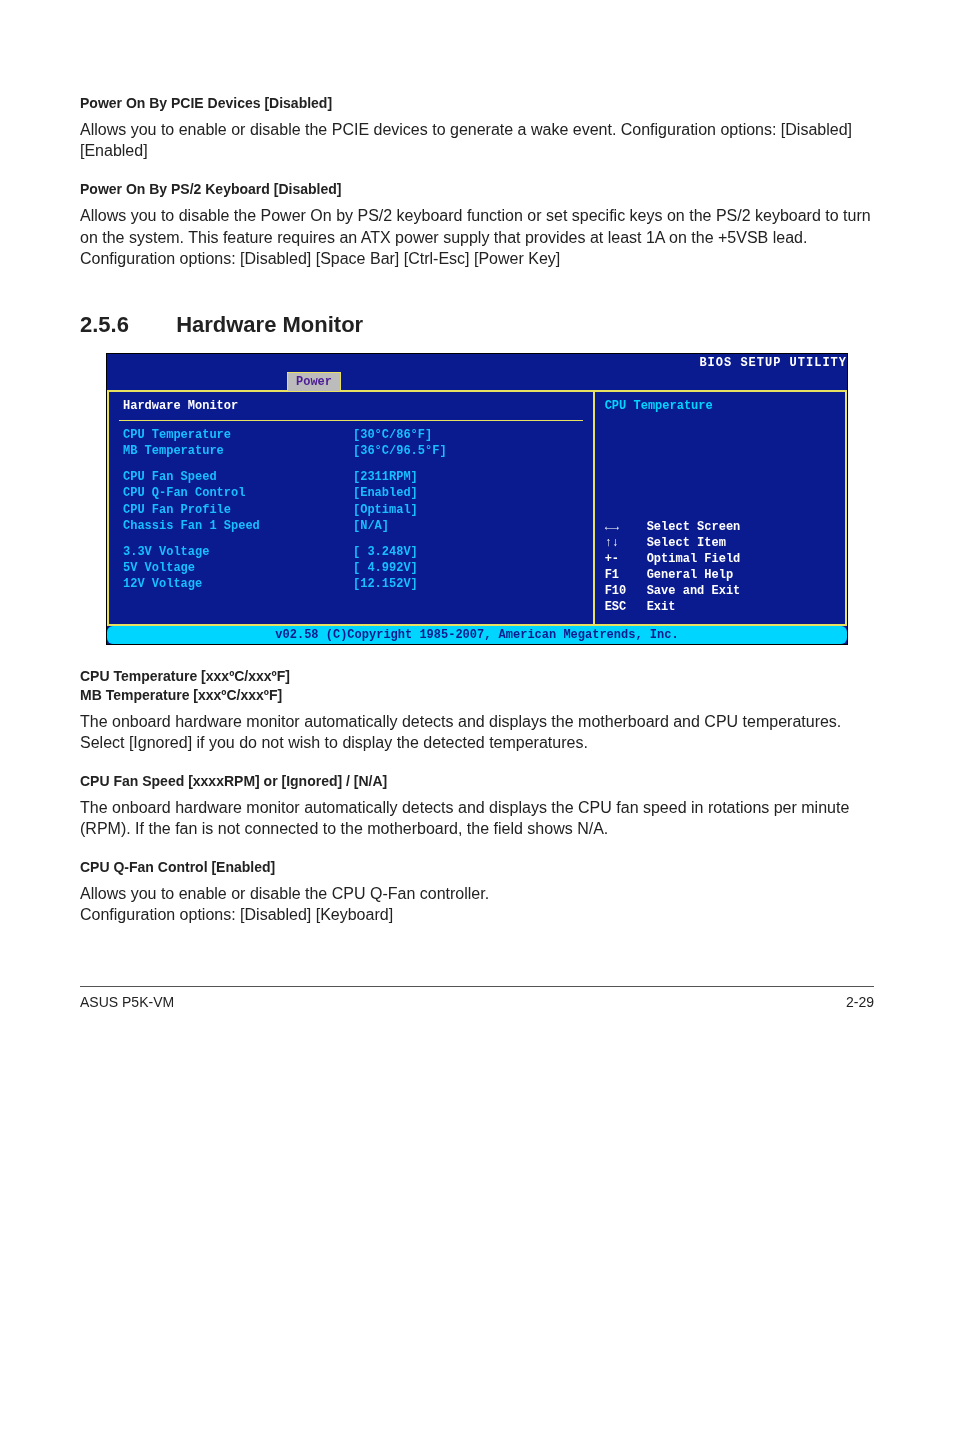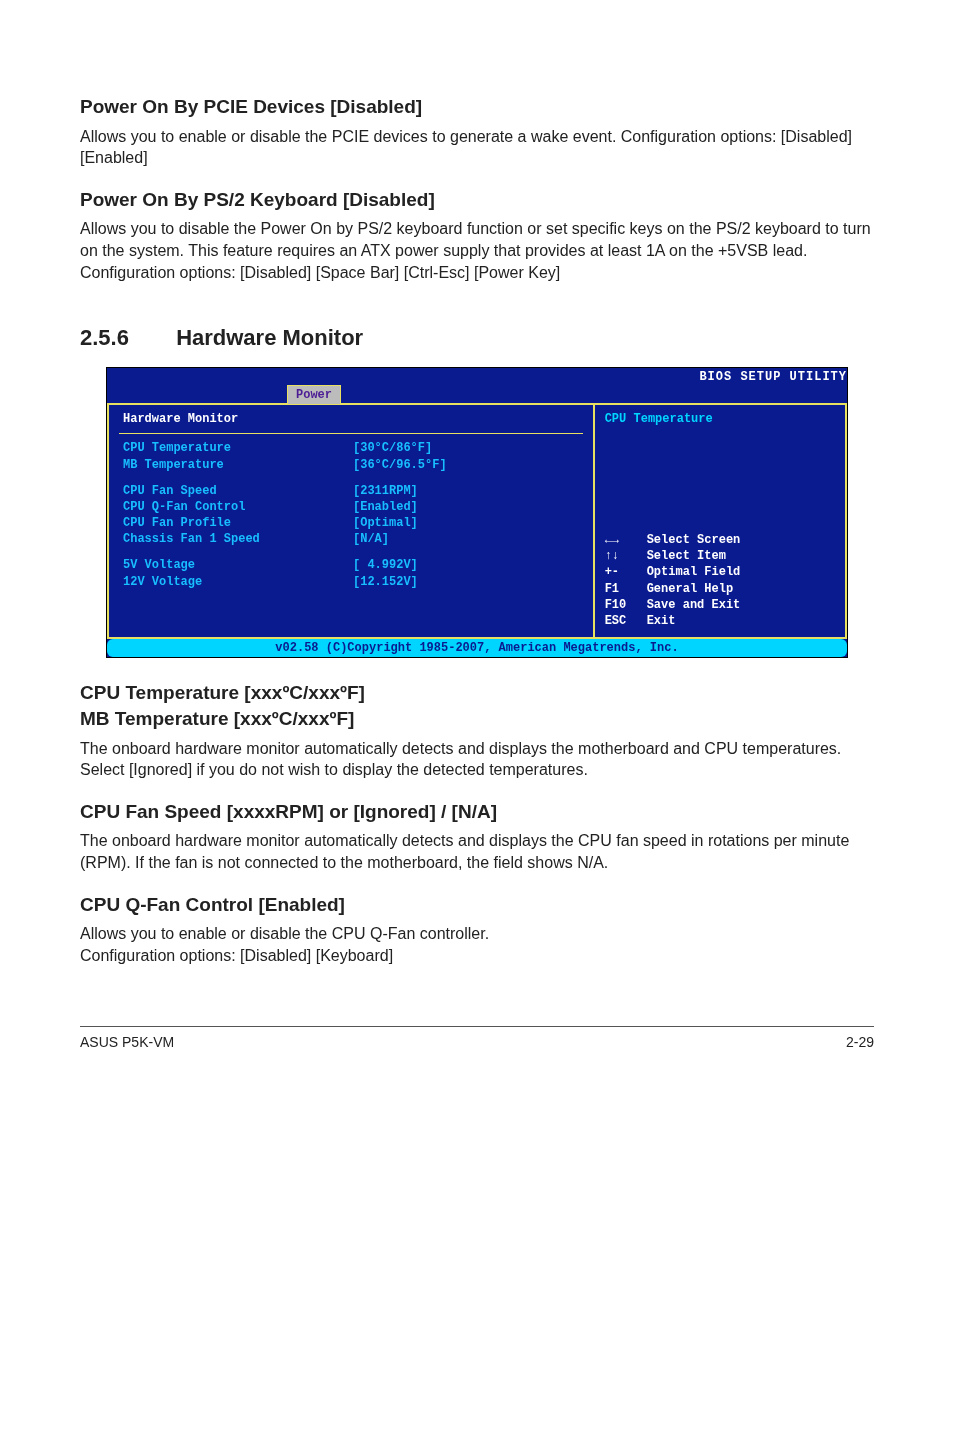--- a/index.html
+++ b/index.html
@@ -5,21 +5,21 @@
   body {
     font-family: Arial, Helvetica, sans-serif;
     margin: 0;
     padding: 80px 80px 30px 80px;
     width: 954px;
     box-sizing: border-box;
     line-height: 1.35;
     color: #222;
   }
   h3.section {
-    font-size: 19px;
+    font-size: 14px;
     font-weight: bold;
     margin: 14px 0 6px 0;
   }
   h2.main-heading {
     font-size: 22px;
     font-weight: bold;
     margin: 40px 0 14px 0;
   }
   h2.main-heading .num {
     display:inline-block;
@@ -182,20 +182,24 @@
             <span class="val">[Optimal]</span>
           </div>
           <div class="bios-row">
             <span class="lbl">Chassis Fan 1 Speed</span>
             <span class="val">[N/A]</span>
           </div>
         </div>
       <div class="bios-group-gap"></div>
       <div id="bios-g3">
           <div class="bios-row">
+            <span class="lbl">3.3V Voltage</span>
+            <span class="val">[ 3.248V]</span>
+          </div>
+          <div class="bios-row">
             <span class="lbl">5V Voltage</span>
             <span class="val">[ 4.992V]</span>
           </div>
           <div class="bios-row">
             <span class="lbl">12V Voltage</span>
             <span class="val">[12.152V]</span>
           </div>
         </div>
     </div>
     <div class="bios-right">

